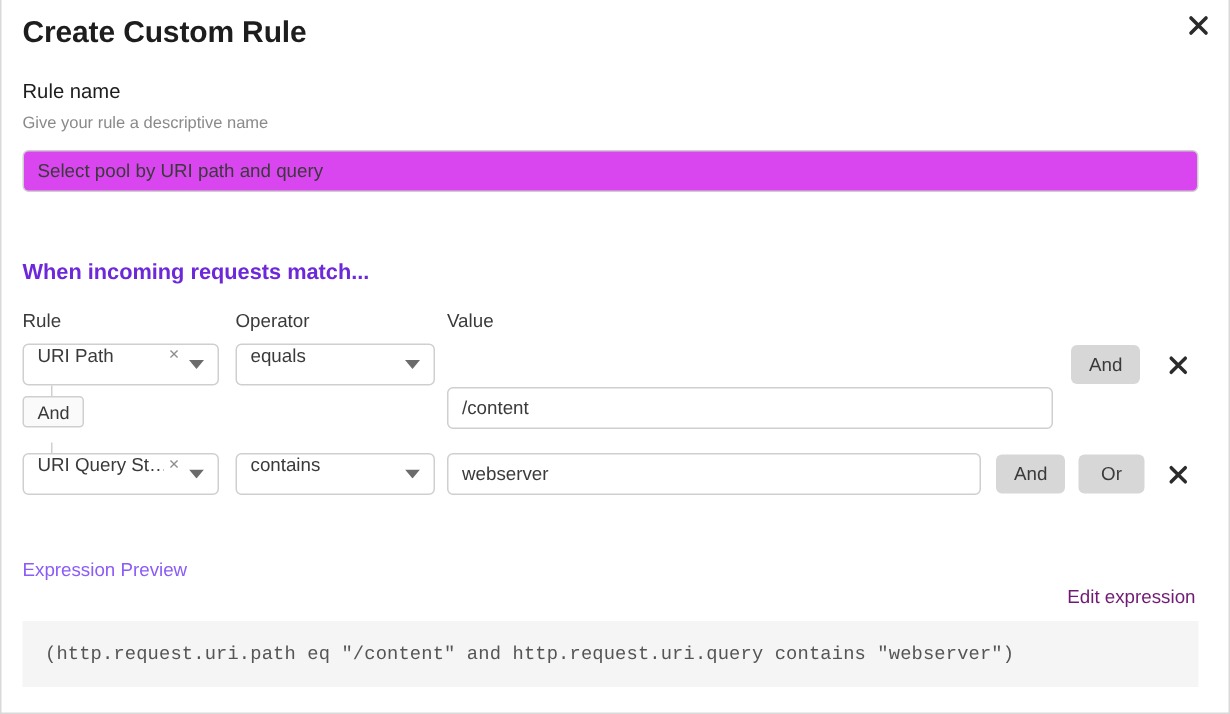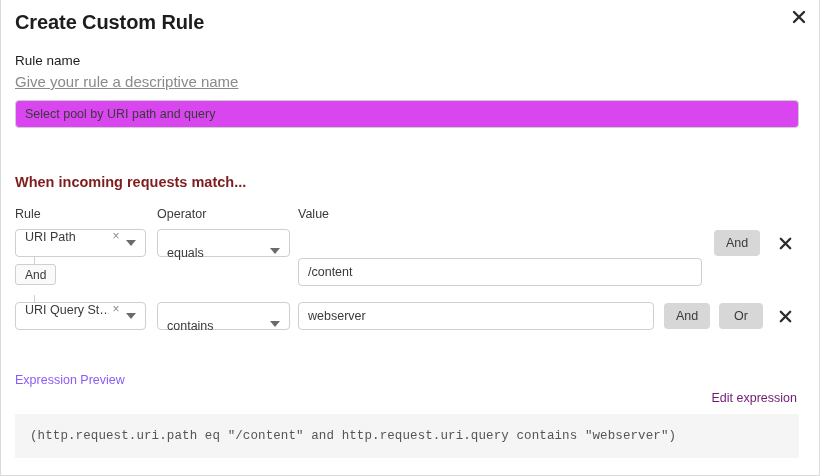--- a/index.html
+++ b/index.html
@@ -59,24 +59,23 @@
     font-size: 13.5px;
     color: #1d1d1d;
     line-height: 18px;
     text-align: right;
   }
   .label-rule-name { top: 52px; }
   .help-text {
     position: absolute;
     left: 14px;
     top: 74px;
-    font-size: 15px;
+    font-size: 11px;
     color: #8a8a8a;
     line-height: 16px;
-    text-decoration: underline;
   }
   .rule-name-input {
     position: absolute;
     left: 14px;
     top: 100px;
     width: 784px;
     height: 28px;
     box-sizing: border-box;
     border: 1px solid #cfcfcf;
     border-radius: 4px;
@@ -88,21 +87,21 @@
     outline: none;
   }
 
   
   .match-heading {
     position: absolute;
     left: 14px;
     top: 172px;
     font-size: 14.5px;
     font-weight: bold;
-    color: #7f1d1d;
+    color: #6d28d9;
     line-height: 20px;
   }
 
   .col-head {
     position: absolute;
     top: 206px;
     font-size: 12.5px;
     color: #3a3a3a;
     line-height: 17px;
   }
@@ -158,21 +157,21 @@
     flex: 0 0 auto;
     width: 16px;
     display: flex;
     align-items: center;
     justify-content: center;
   }
 
   .op-select {
     left: 156px;
     width: 133px;
-    padding: 16px 6px 0 9px;
+    padding: 0 6px 0 9px;
     cursor: pointer;
   }
   .op-select .op-text { flex: 1 1 auto; }
 
   .value-input {
     border: 1px solid #cfcfcf;
     border-radius: 4px;
     background: #ffffff;
     font-family: "Liberation Sans", sans-serif;
     font-size: 12.5px;

